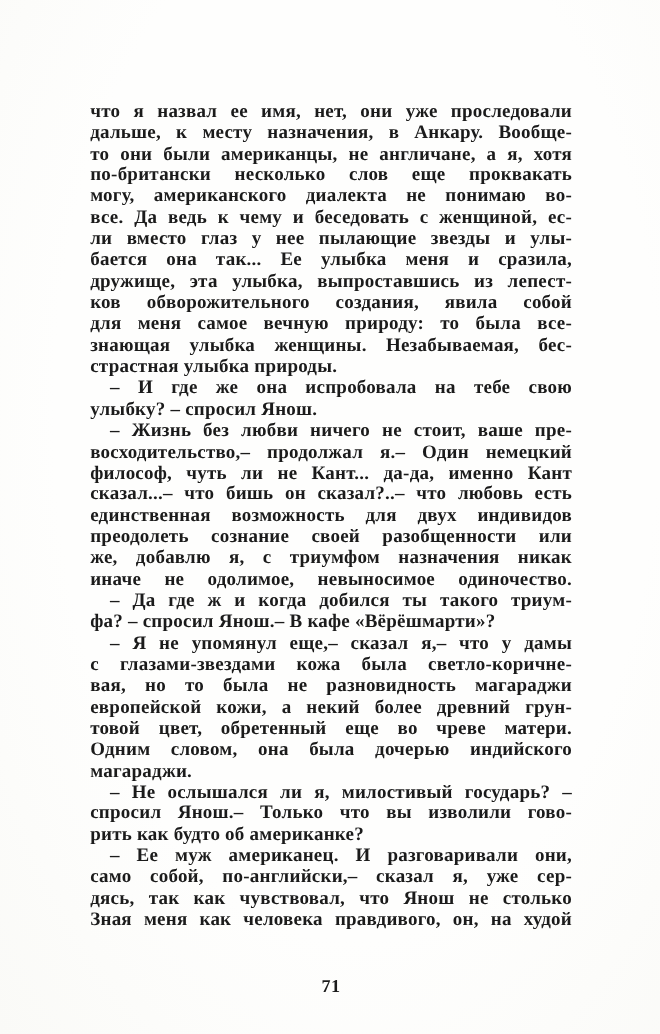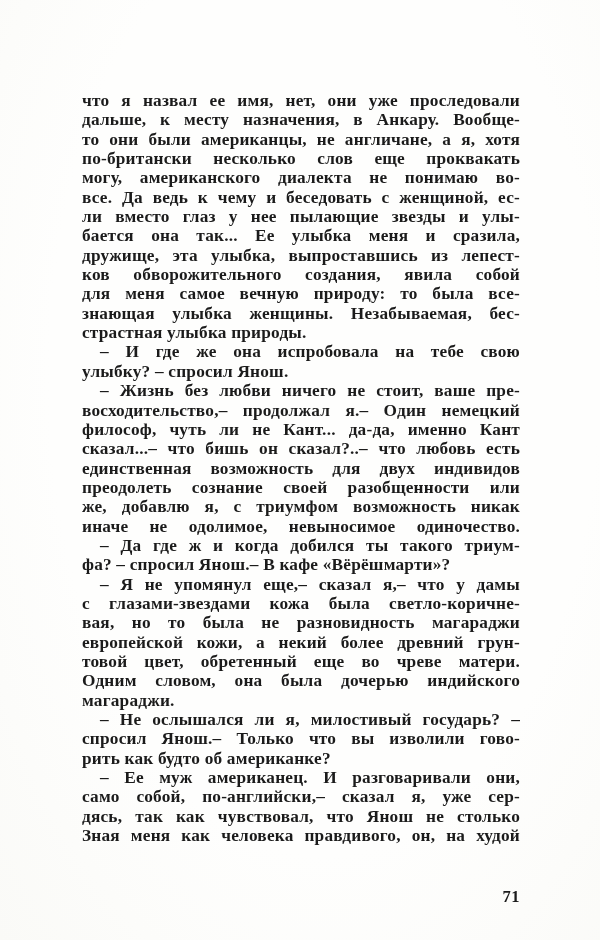--- a/index.html
+++ b/index.html
@@ -44,21 +44,21 @@
   }
   .line.indent {
     padding-left: 18px;
     box-sizing: border-box;
   }
   .page-number {
     position: absolute;
     top: 887px;
     left: 82px;
     width: 438px;
-    text-align: right;
+    text-align: center;
     font-size: 16.5px;
     line-height: 20px;
     letter-spacing: 0.5px;
   }
 </style>
 </head>
 <body>
 
 <div class="page">
   <div class="text-block">
@@ -76,21 +76,21 @@
     <div class="line jz">знающая улыбка женщины. Незабываемая, бес-</div>
     <div class="line short">страстная улыбка природы.</div>
     <div class="line jz indent">– И где же она испробовала на тебе свою</div>
     <div class="line short">улыбку? – спросил Янош.</div>
     <div class="line jz indent">– Жизнь без любви ничего не стоит, ваше пре-</div>
     <div class="line jz">восходительство,– продолжал я.– Один немецкий</div>
     <div class="line jz">философ, чуть ли не Кант... да-да, именно Кант</div>
     <div class="line jz">сказал...– что бишь он сказал?..– что любовь есть</div>
     <div class="line jz">единственная возможность для двух индивидов</div>
     <div class="line jz">преодолеть сознание своей разобщенности или</div>
-    <div class="line jz">же, добавлю я, с триумфом возможность никак</div>
+    <div class="line jz">же, добавлю я, с триумфом назначения никак</div>
     <div class="line jz">иначе не одолимое, невыносимое одиночество.</div>
     <div class="line jz indent">– Да где ж и когда добился ты такого триум-</div>
     <div class="line short">фа? – спросил Янош.– В кафе «Вёрёшмарти»?</div>
     <div class="line jz indent">– Я не упомянул еще,– сказал я,– что у дамы</div>
     <div class="line jz">с глазами-звездами кожа была светло-коричне-</div>
     <div class="line jz">вая, но то была не разновидность магараджи</div>
     <div class="line jz">европейской кожи, а некий более древний грун-</div>
     <div class="line jz">товой цвет, обретенный еще во чреве матери.</div>
     <div class="line jz">Одним словом, она была дочерью индийского</div>
     <div class="line short">магараджи.</div>

